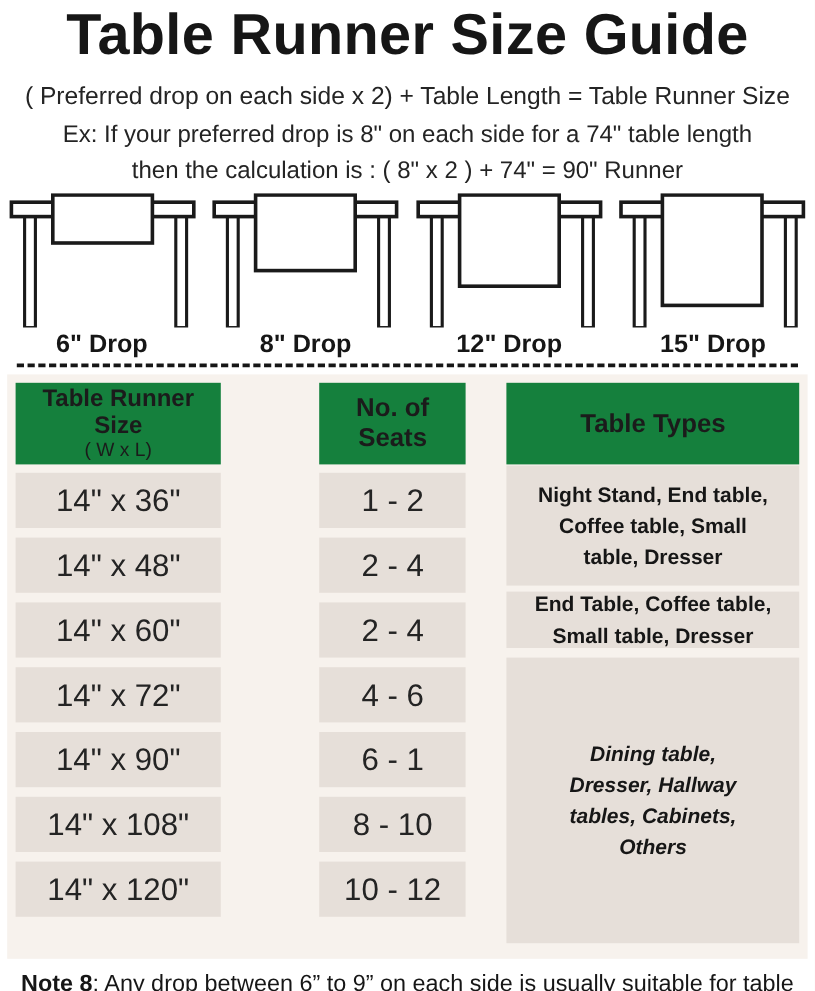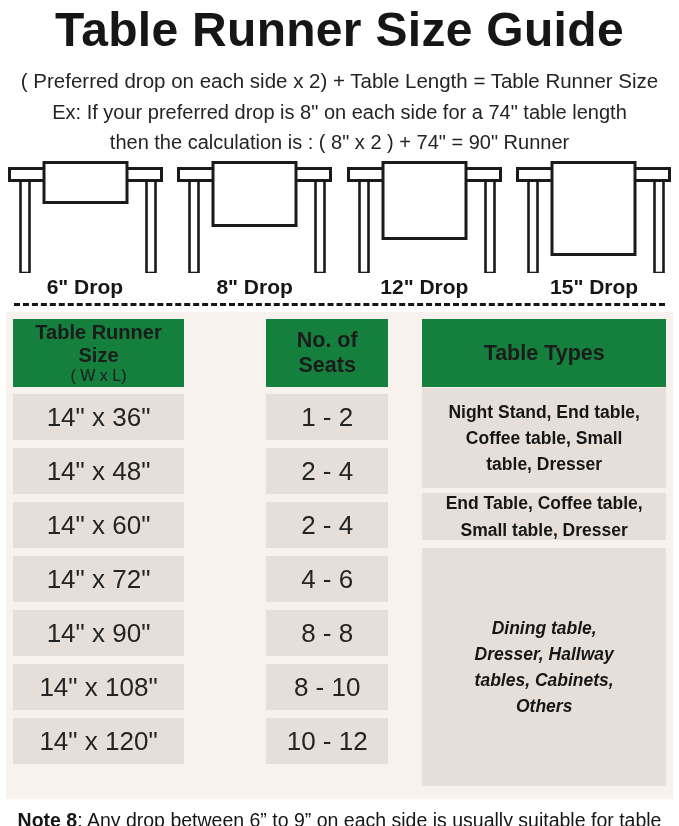--- a/index.html
+++ b/index.html
@@ -122,21 +122,21 @@
     </div>
 
     <div class="col col-seats">
       <div class="cell header">
         <div class="hdr-big">No. of Seats</div>
       </div>
       <div class="cell body first">1 - 2</div>
       <div class="cell body">2 - 4</div>
       <div class="cell body">2 - 4</div>
       <div class="cell body">4 - 6</div>
-      <div class="cell body">8 - 8</div>
+      <div class="cell body">6 - 1</div>
       <div class="cell body">8 - 10</div>
       <div class="cell body">10 - 12</div>
     </div>
 
     <div class="col col-types">
       <div class="cell header">
         <div class="hdr-big">Table Types</div>
       </div>
       <div class="cell type-group tg-a">Night Stand, End table,
 Coffee table, Small

